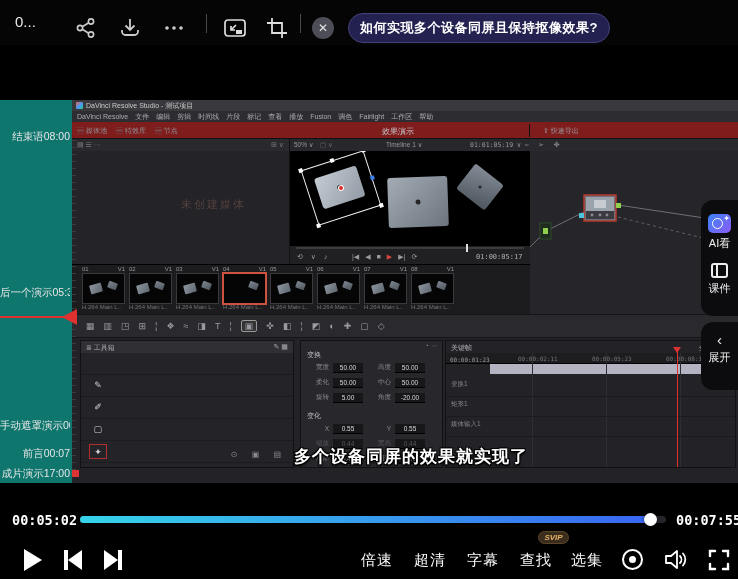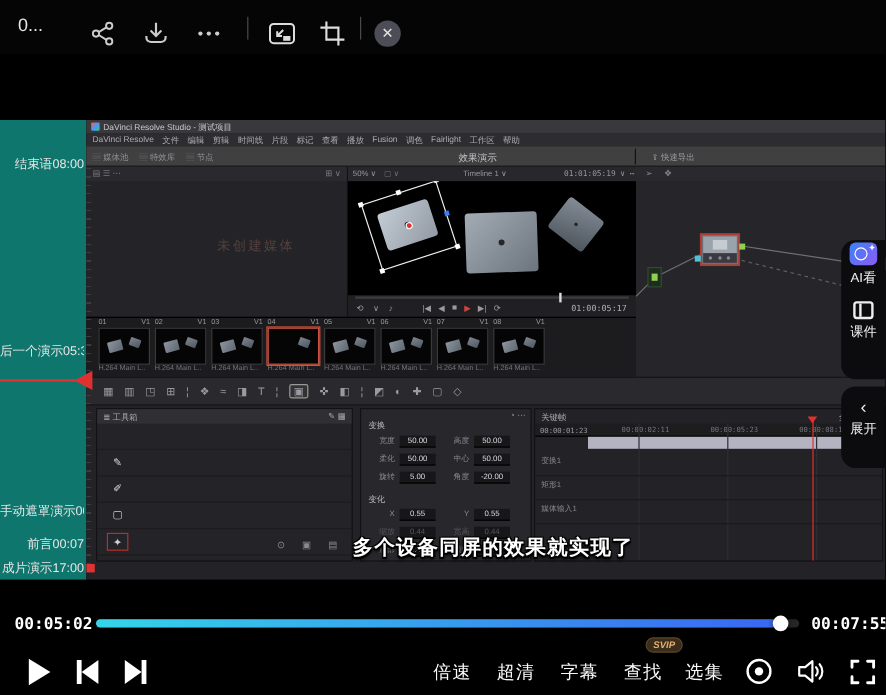--- a/index.html
+++ b/index.html
@@ -51,21 +51,21 @@
   .dvr { position:absolute; left:72px; top:55px; width:666px; height:383px; background:#232327;
          font-size:7.5px; color:#aaa; }
   .dvr-titlebar { position:absolute; left:0; top:0; width:100%; height:11px; background:#39393d;
                   display:flex; align-items:center; gap:3px; padding-left:4px; }
   .dvr-appicon { width:7px; height:7px; border-radius:1px;
                  background:linear-gradient(135deg,#e64,#49f 55%,#3c6); }
   .dvr-title { color:#c9c9c9; font-size:7px; }
   .dvr-menubar { position:absolute; left:0; top:11px; width:100%; height:11px; background:#2d2d31;
                  display:flex; align-items:center; gap:7px; padding-left:5px; }
   .dvr-menubar span { color:#ababb1; font-size:7px; white-space:nowrap; }
-  .dvr-header { position:absolute; left:0; top:22px; width:100%; height:17px; background:#404040;
+  .dvr-header { position:absolute; left:0; top:22px; width:100%; height:17px; background:#7f1d1d;
                 border-bottom:1px solid #121214; }
   .hdr-chips { position:absolute; left:5px; top:4px; display:flex; gap:9px; }
   .hdr-chips span { color:#8f8f96; font-size:7px; }
   .hdr-chips span::before { content:"▤ "; color:#6d6d74; }
   .hdr-title { position:absolute; left:310px; top:4px; color:#c7c7cd; font-size:8px; }
   .hdr-export { position:absolute; left:471px; top:4px; color:#9a9aa0; font-size:7px; }
   .hdr-export::before { content:"⇪ "; }
   .hdr-vsep { position:absolute; left:457px; top:2px; width:1px; height:13px; background:#111; }
 
   
@@ -191,21 +191,21 @@
   .st-icon { position:absolute; left:6px; top:3px; color:#9a9aa0; font-size:7px; }
   .st-right { position:absolute; left:505px; top:3px; color:#74747a; font-size:7px; }
 
   
   .subtitle { position:absolute; left:294px; top:400px; z-index:20; color:#fff; font-size:17px; font-weight:bold;
               letter-spacing:1px; text-shadow:-1px -1px 0 #000,1px -1px 0 #000,-1px 1px 0 #000,1px 1px 0 #000,0 2px 3px #000; }
 
   
   .side-p { position:absolute; right:0; width:37px; background:#0c0c0e; border-radius:12px 0 0 12px;
             z-index:30; display:flex; flex-direction:column; align-items:center; }
-  .side-p1 { top:155px; height:116px; padding-top:2px; }
+  .side-p1 { top:155px; height:116px; padding-top:14px; }
   .side-p2 { top:277px; height:68px; padding-top:10px; }
   .side-p .lbl { color:#f0f0f0; font-size:11px; margin-top:3px; }
   .icon-aiview { width:23px; height:19px; border-radius:5px;
                  background:linear-gradient(135deg,#3b82f6,#8b5cf6); position:relative; }
   .icon-aiview::before { content:""; position:absolute; left:4px; top:4px; width:9px; height:9px;
                  border:1.5px solid #fff; border-radius:50%; }
   .icon-aiview::after { content:"✦"; position:absolute; right:1px; top:0px; color:#fff; font-size:8px; }
   .icon-book { margin-top:12px; width:17px; height:15px; border:2px solid #eee; border-radius:3px; position:relative; }
   .icon-book::before { content:""; position:absolute; left:3px; top:0; width:2px; height:11px; background:#eee; }
   .icon-expand { color:#eee; font-size:15px; line-height:15px; }
@@ -276,20 +276,21 @@
 
     <svg class="tb-icon" style="left:264px; width:26px; height:26px; top:15px" viewBox="0 0 26 26" fill="none" stroke="#ddd" stroke-width="1.8">
       <path d="M8 3 v15 h15"></path>
         <path d="M3 8 h15 v15"></path>
     </svg>
 
     <div class="tb-sep" style="left:300px"></div>
 
     <div class="close-btn">✕</div>
 
+    <div class="q-pill">如何实现多个设备同屏且保持抠像效果?</div>
 
   </div>
 
   <div class="stage">
 
     <div class="ch-rail">
 
     <div class="ch-item">结束语08:00</div>
         <div class="ch-item">后一个演示05:39</div>
         <div class="ch-item">手动遮罩演示00:19</div>

